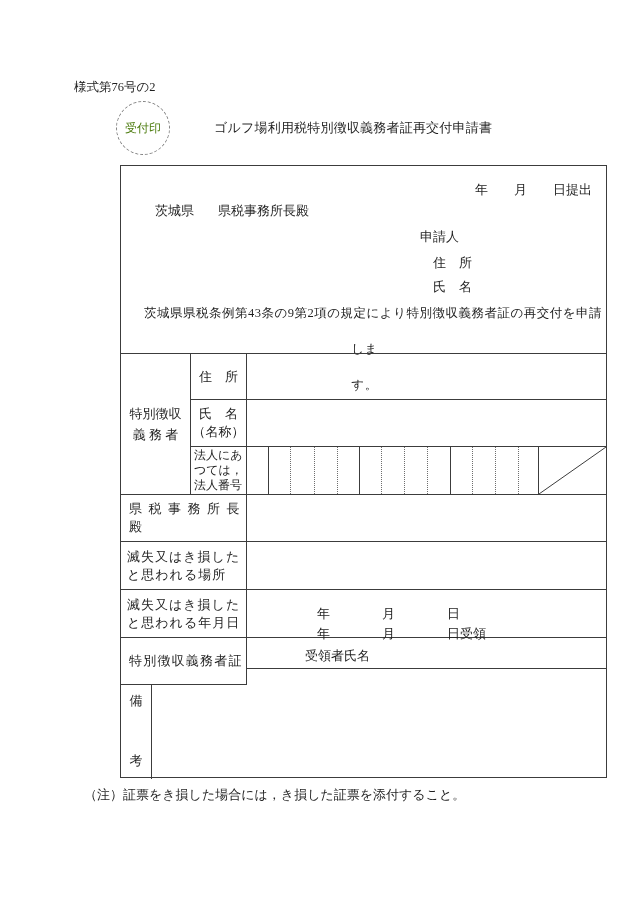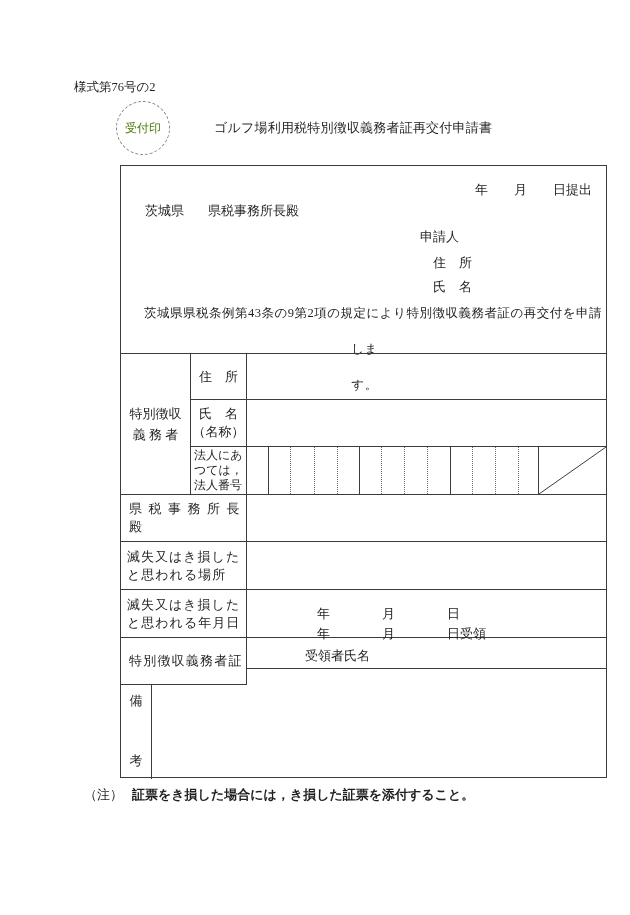--- a/index.html
+++ b/index.html
@@ -84,21 +84,21 @@
   <div class="stamp">
     <span>受付印</span>
   </div>
 
   <div class="abs t13" style="left:214px; top:119px; letter-spacing:0.2px;">ゴルフ場利用税特別徴収義務者証再交付申請書</div>
 
   <div class="box">
 
     <div class="abs t13" style="right:14px; top:15px;">年　　月　　日提出</div>
 
-    <div class="abs t13" style="left:24px; top:36px;">
+    <div class="abs t13" style="left:34px; top:36px;">
       <span>茨城県</span><span style="display:inline-block; width:24px;"></span><span>県税事務所長殿</span>
     </div>
 
     <div class="abs t13" style="left:299px; top:62px;">申請人</div>
     <div class="abs t13" style="left:312px; top:88px;">住　所</div>
     <div class="abs t13" style="left:312px; top:112px;">氏　名</div>
 
     <div class="abs t12 ml declaration" style="left:3px; top:129px; width:481px;">茨城県県税条例第43条の9第2項の規定により特別徴収義務者証の再交付を申請しま
 す。</div>
 
@@ -157,16 +157,16 @@
 
       <div class="cell br remarks-col" style="left:0; top:331px; width:31px; height:94px;">
         <span>備</span>
         <span>考</span>
       </div>
       <div class="cell" style="left:31px; top:331px; width:454px; height:94px;"></div>
     </div>
   </div>
 
   <div class="abs t13" style="left:84px; top:786px;">
-    <span>（注）</span><span style="margin-left:9px;font-weight:bold;">証票をき損した場合には，き損した証票を添付すること。</span>
+    <span>（注）</span><span style="margin-left:0;">証票をき損した場合には，き損した証票を添付すること。</span>
   </div>
 
 </div>
 
 </body></html>

